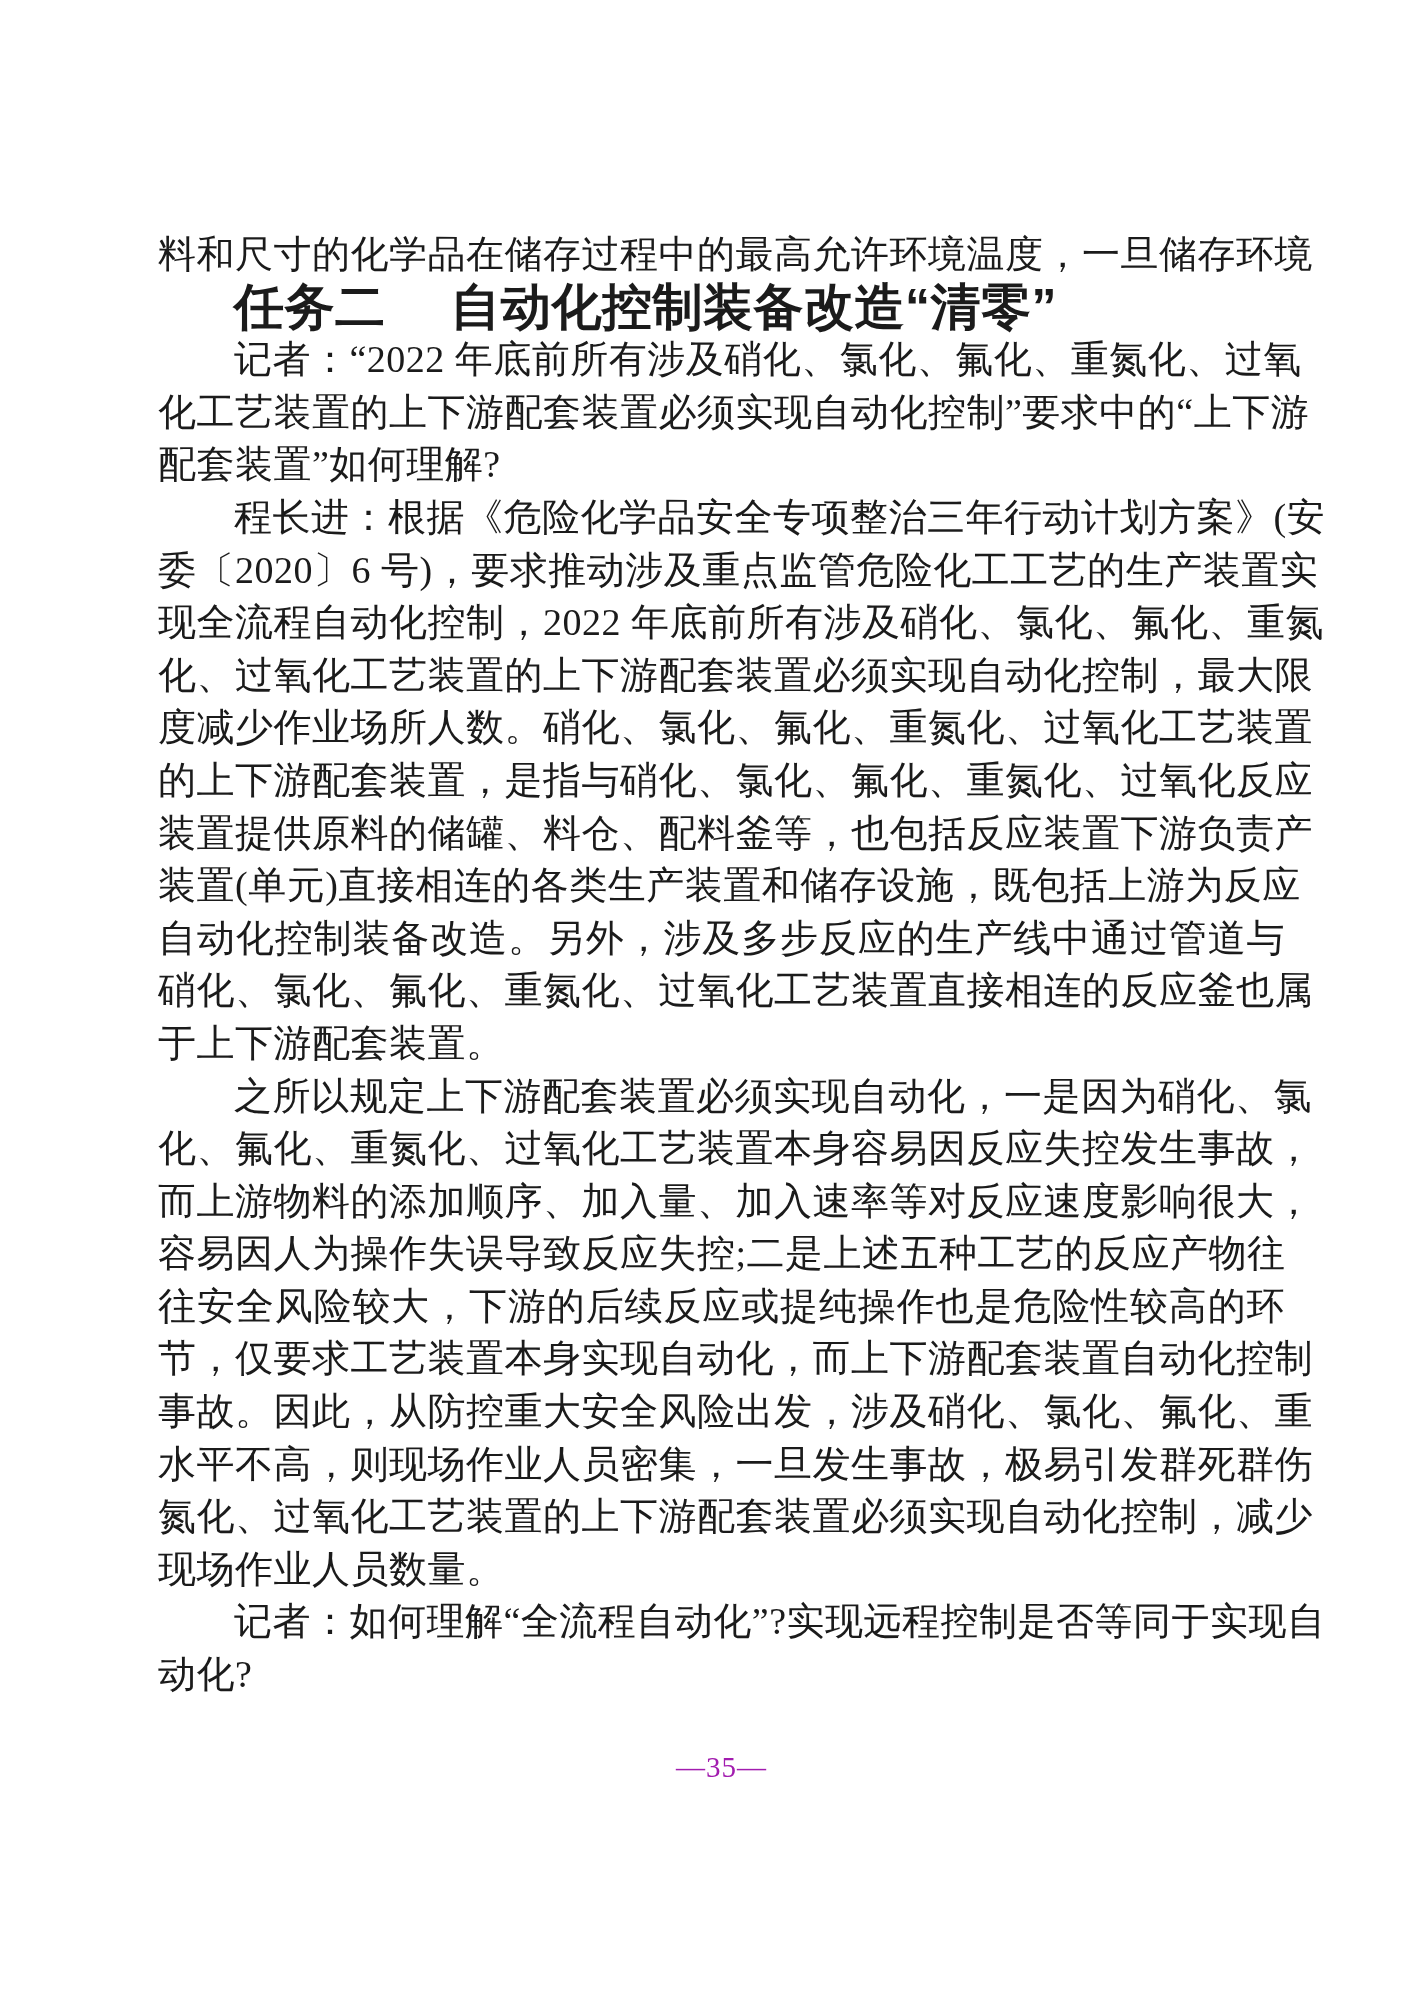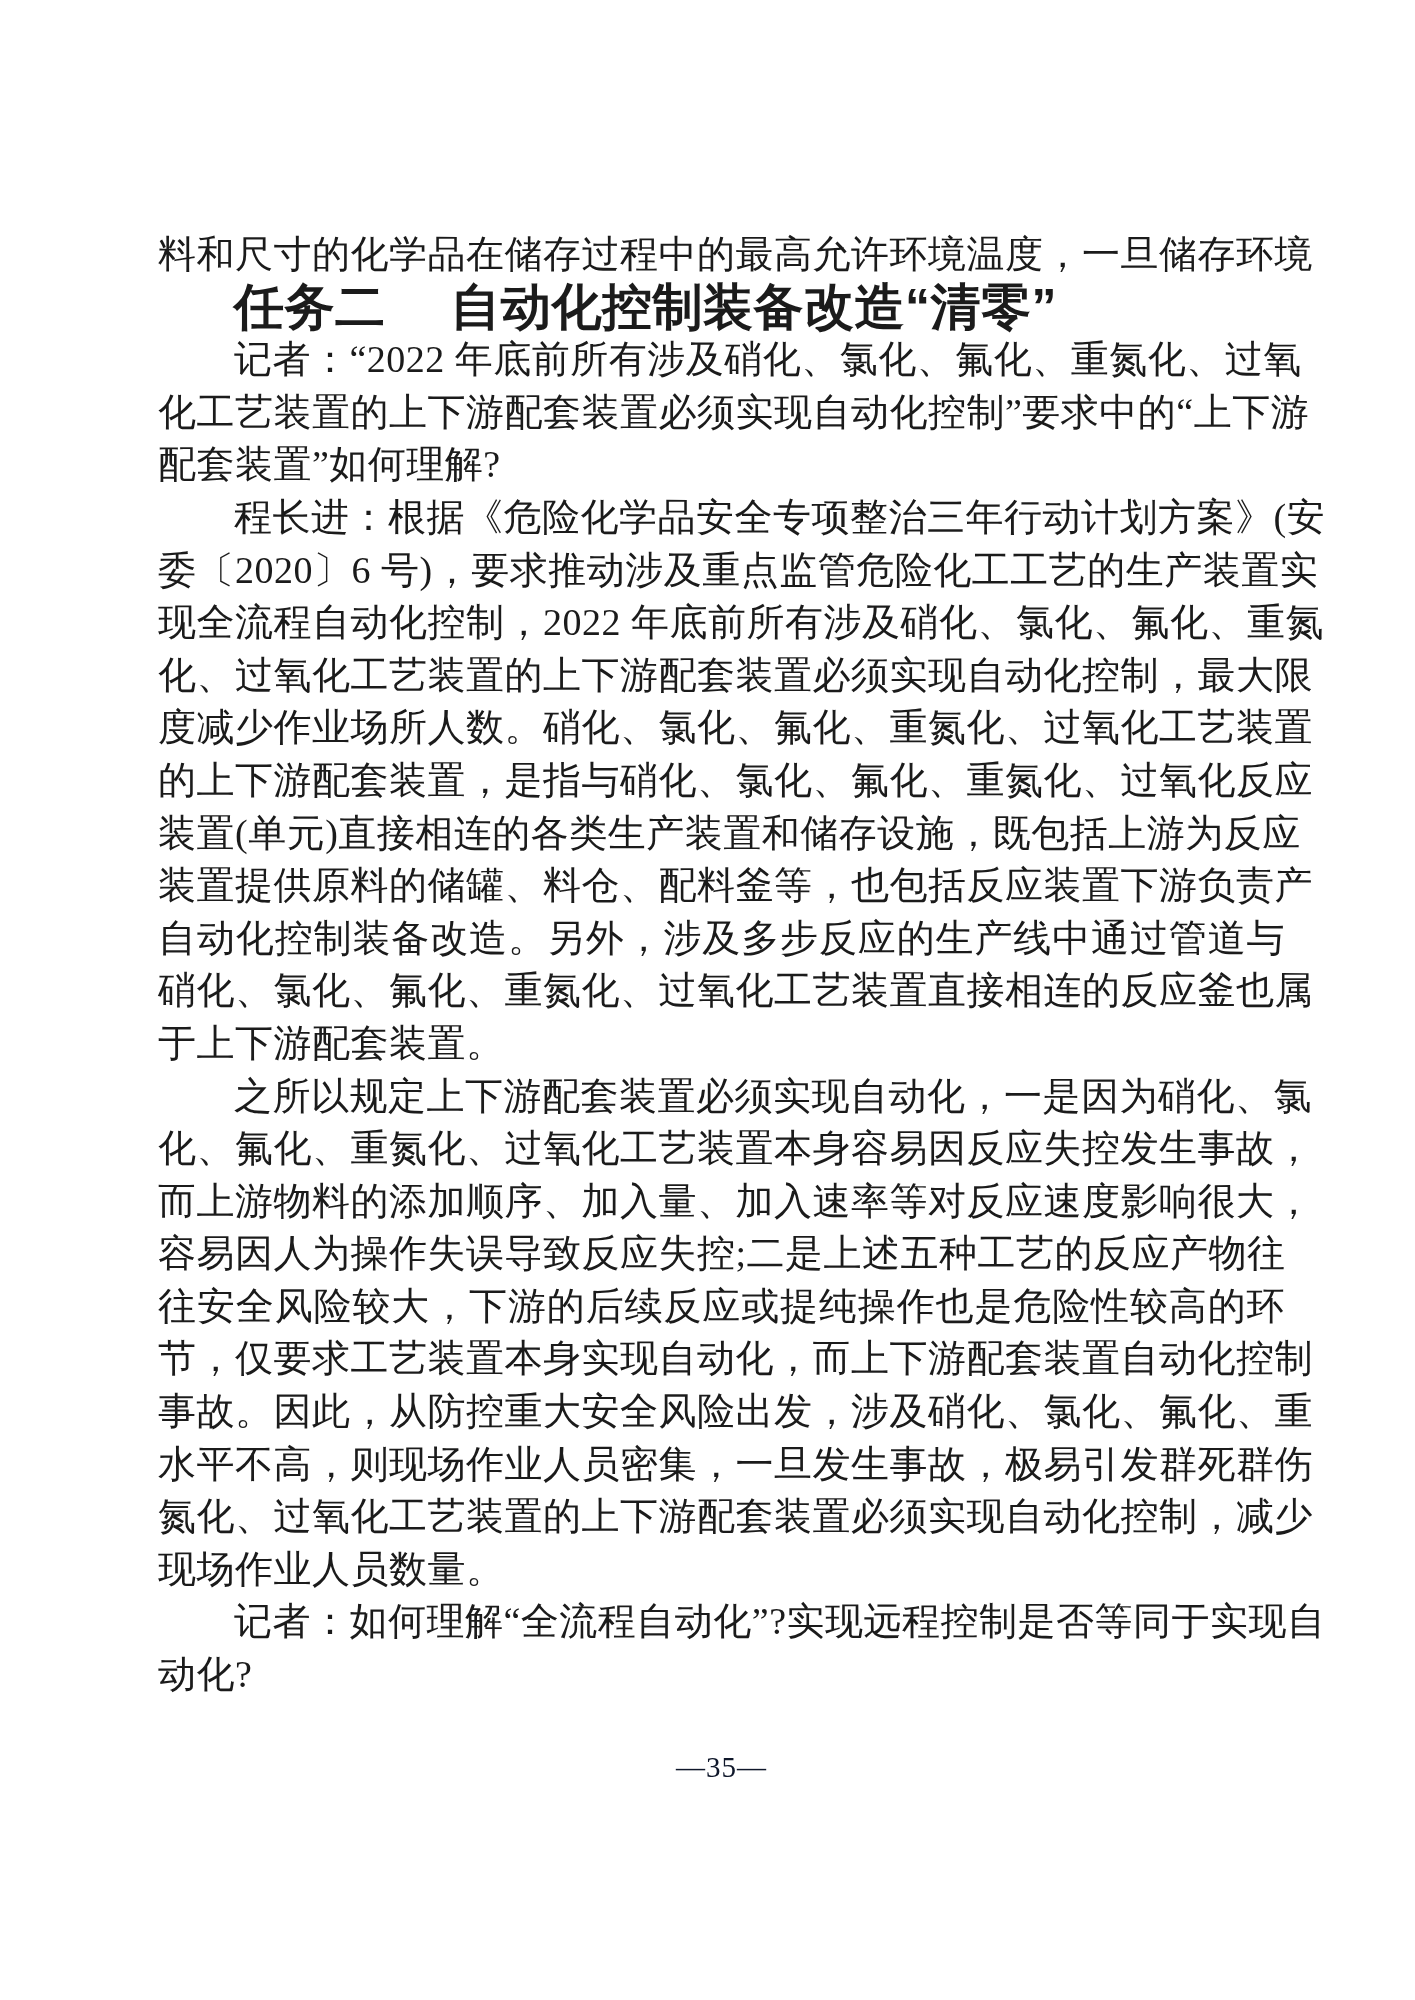--- a/index.html
+++ b/index.html
@@ -42,41 +42,41 @@
     font-family: "Liberation Sans", sans-serif;
     font-weight: 700;
     font-size: 50px;
   }
   .footer {
     margin-top: 50px;
     width: 1127px;
     text-align: center;
     font-size: 29px;
     letter-spacing: 1px;
-    color: #0f172a;
+    color: #a21caf;
   }
 </style>
 </head>
 <body>
 
 <div class="page">
   <div class="text-block">
       <div class="line full">料和尺寸的化学品在储存过程中的最高允许环境温度，一旦储存环境</div>
       <div class="line heading indent">任务二　 自动化控制装备改造“清零”</div>
       <div class="line full indent">记者：“2022 年底前所有涉及硝化、氯化、氟化、重氮化、过氧</div>
       <div class="line full">化工艺装置的上下游配套装置必须实现自动化控制”要求中的“上下游</div>
       <div class="line">配套装置”如何理解?</div>
       <div class="line full indent">程长进：根据《危险化学品安全专项整治三年行动计划方案》(安</div>
       <div class="line full">委〔2020〕6 号)，要求推动涉及重点监管危险化工工艺的生产装置实</div>
       <div class="line full">现全流程自动化控制，2022 年底前所有涉及硝化、氯化、氟化、重氮</div>
       <div class="line full">化、过氧化工艺装置的上下游配套装置必须实现自动化控制，最大限</div>
       <div class="line full">度减少作业场所人数。硝化、氯化、氟化、重氮化、过氧化工艺装置</div>
       <div class="line full">的上下游配套装置，是指与硝化、氯化、氟化、重氮化、过氧化反应</div>
+      <div class="line full">装置提供原料的储罐、料仓、配料釜等，也包括反应装置下游负责产</div>
       <div class="line full">装置(单元)直接相连的各类生产装置和储存设施，既包括上游为反应</div>
-      <div class="line full">装置提供原料的储罐、料仓、配料釜等，也包括反应装置下游负责产</div>
       <div class="line full">自动化控制装备改造。另外，涉及多步反应的生产线中通过管道与</div>
       <div class="line full">硝化、氯化、氟化、重氮化、过氧化工艺装置直接相连的反应釜也属</div>
       <div class="line">于上下游配套装置。</div>
       <div class="line full indent">之所以规定上下游配套装置必须实现自动化，一是因为硝化、氯</div>
       <div class="line full">化、氟化、重氮化、过氧化工艺装置本身容易因反应失控发生事故，</div>
       <div class="line full">而上游物料的添加顺序、加入量、加入速率等对反应速度影响很大，</div>
       <div class="line full">容易因人为操作失误导致反应失控;二是上述五种工艺的反应产物往</div>
       <div class="line full">往安全风险较大，下游的后续反应或提纯操作也是危险性较高的环</div>
       <div class="line full">节，仅要求工艺装置本身实现自动化，而上下游配套装置自动化控制</div>
       <div class="line full">事故。因此，从防控重大安全风险出发，涉及硝化、氯化、氟化、重</div>

